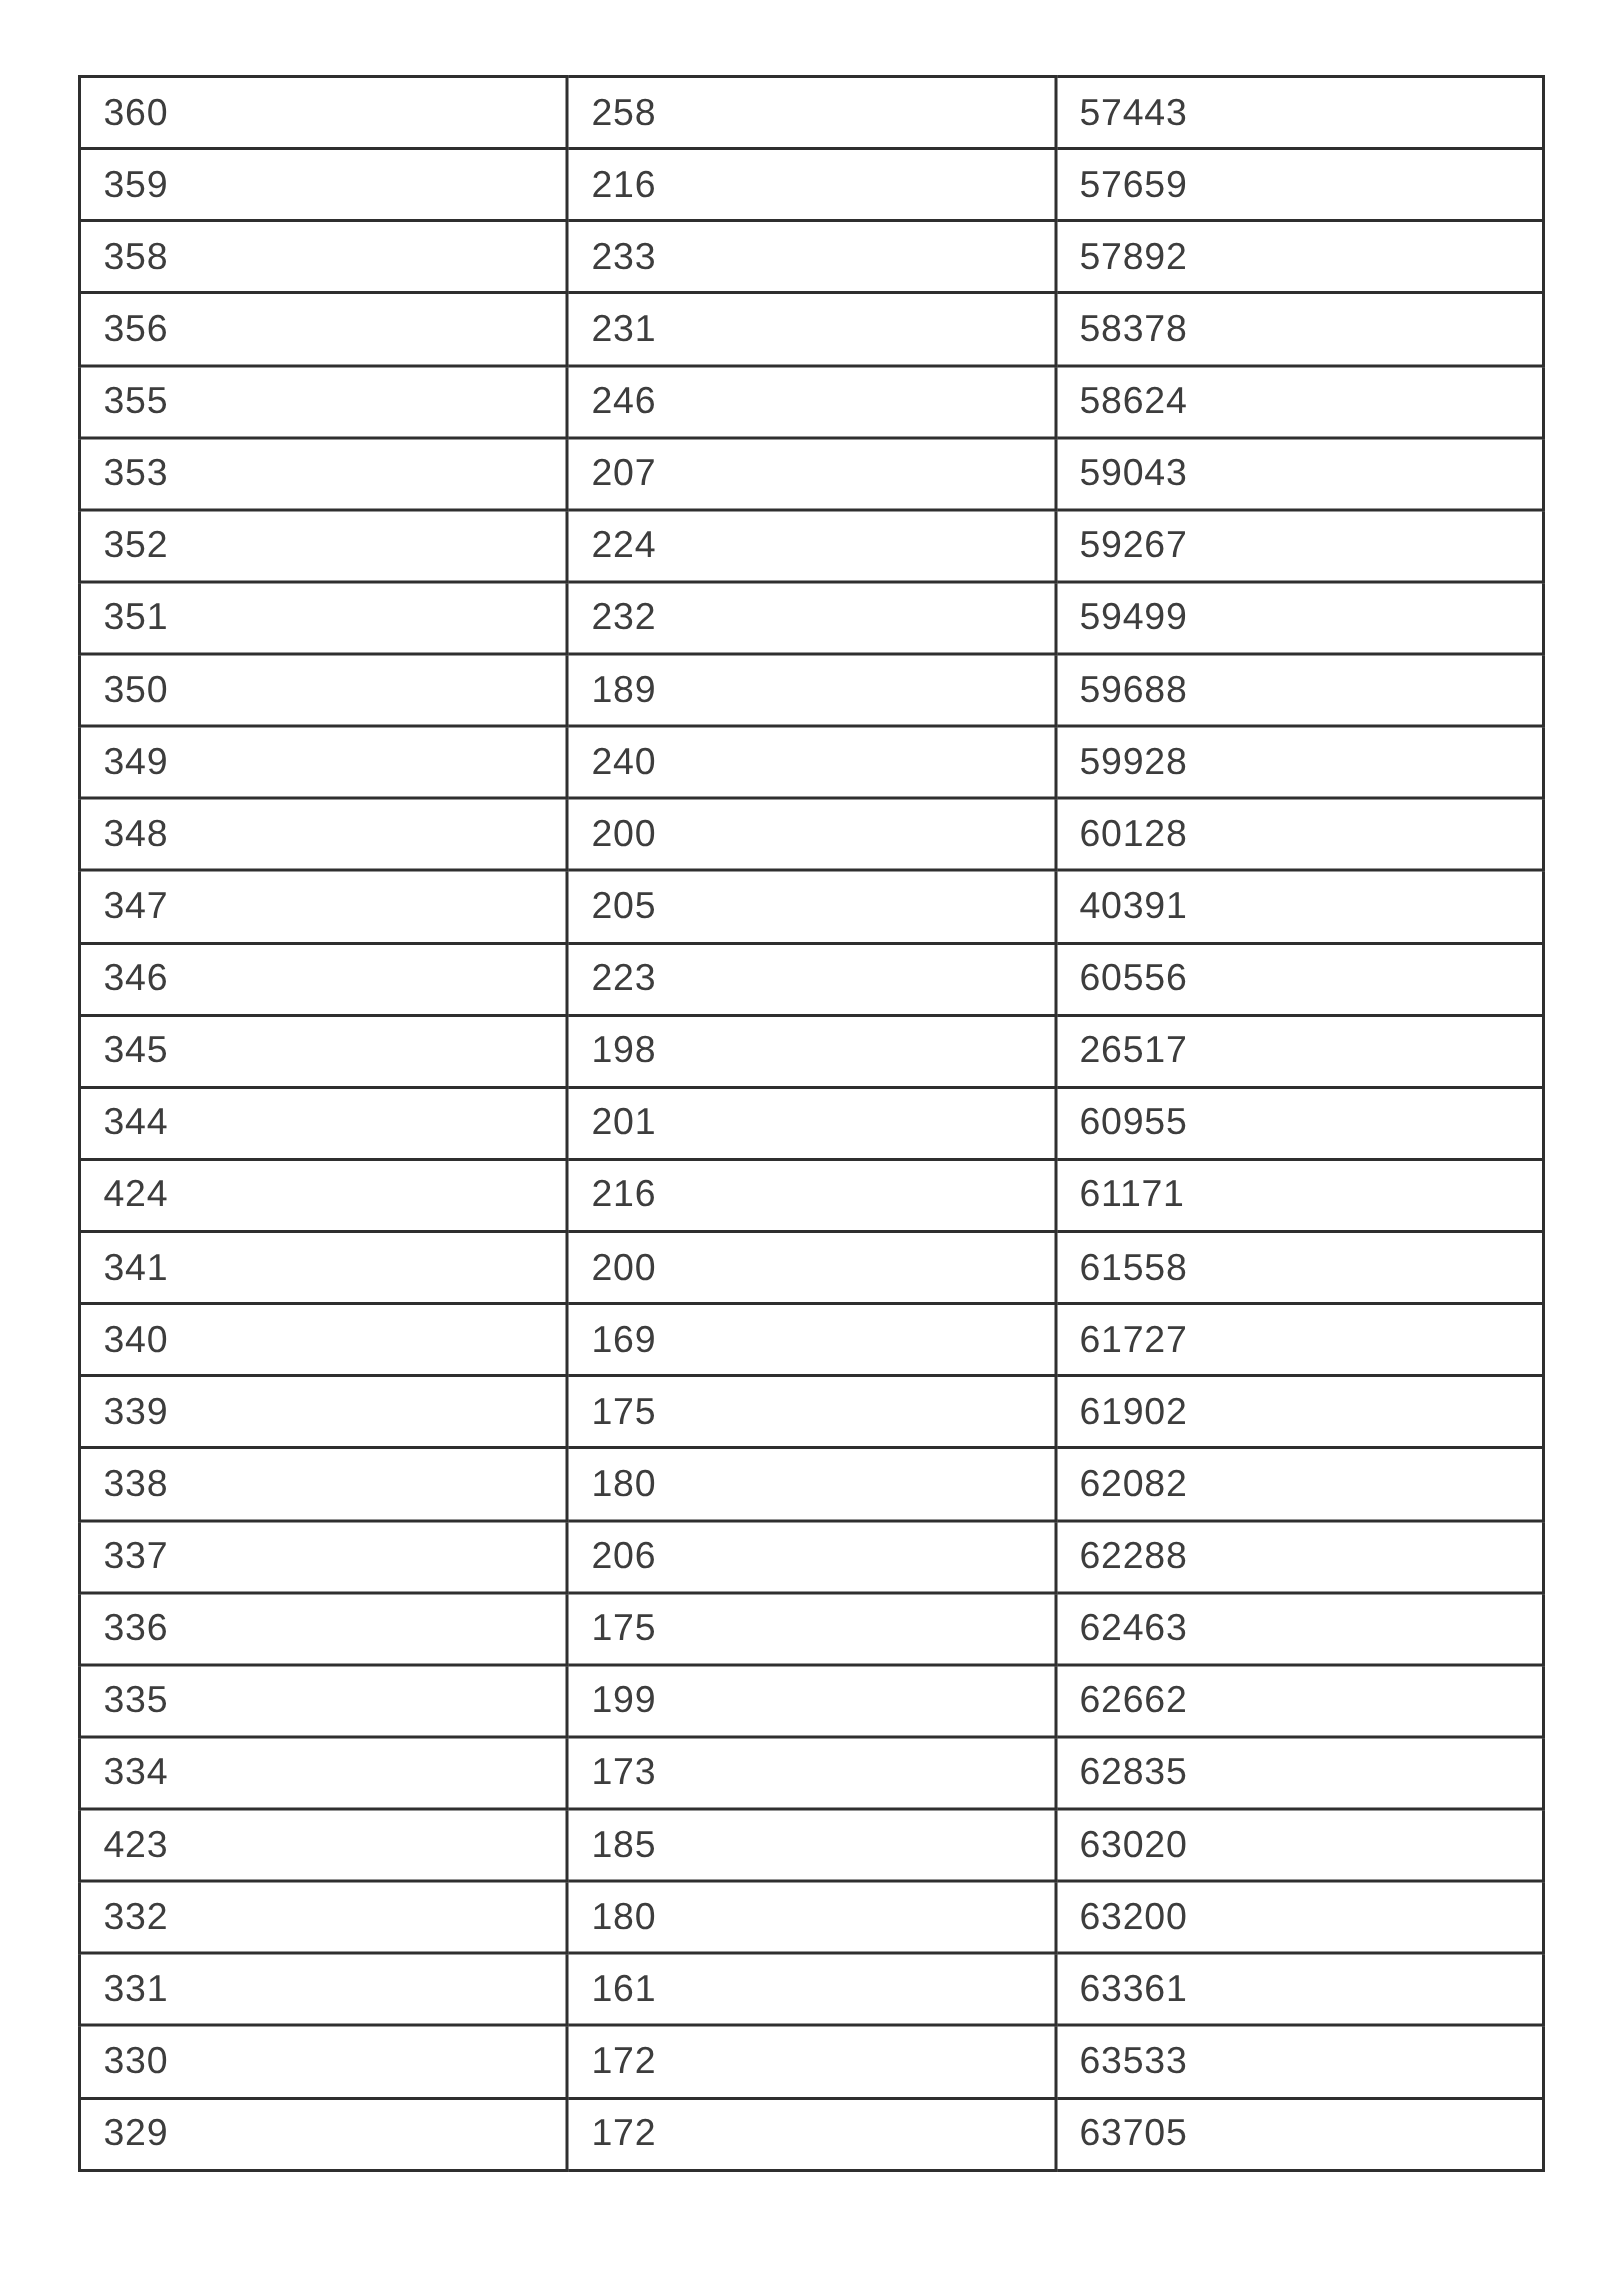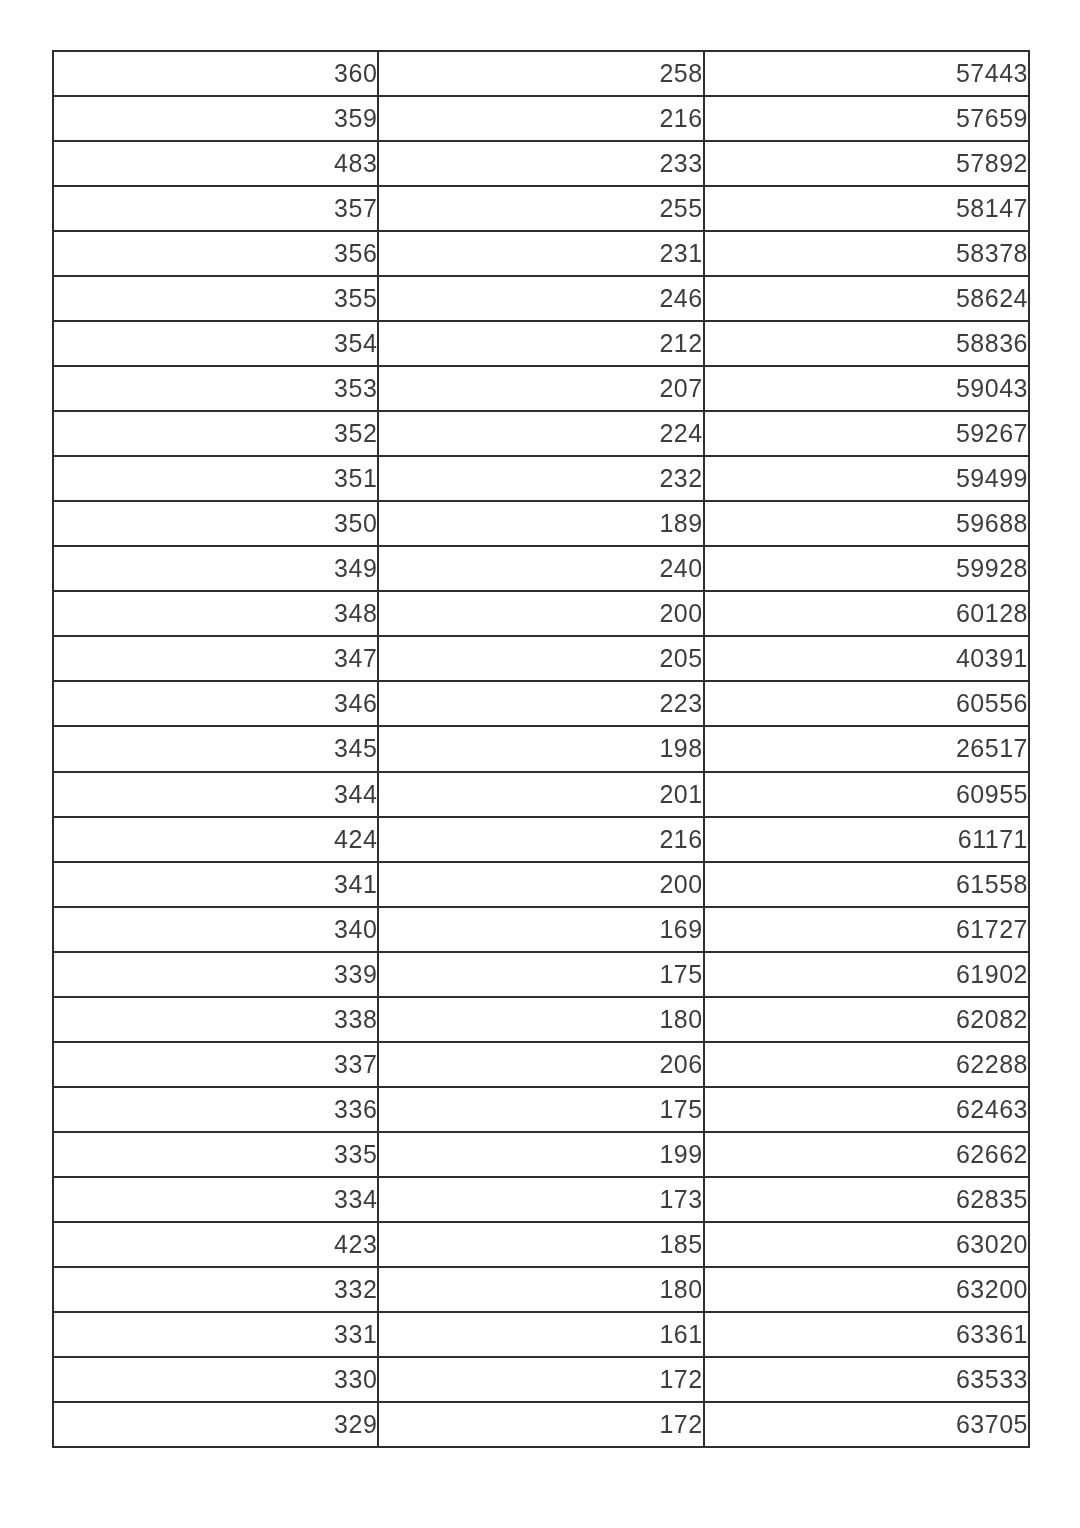--- a/index.html
+++ b/index.html
@@ -16,21 +16,20 @@
     background: #ffffff;
   }
   table.score-table {
     position: absolute;
     left: 52px;
     top: 50px;
     width: 978px;
     height: 1398px;
     border-collapse: collapse;
     table-layout: fixed;
-    text-align: right;
   }
   table.score-table td {
     border: 2px solid #2f2f2f;
     width: 33.333%;
     padding: 0 0 0 15px;
     vertical-align: middle;
     font-size: 25px;
     color: #3d3d3d;
     letter-spacing: 0.5px;
     background: #ffffff;
@@ -46,43 +45,33 @@
           <td>360</td>
           <td>258</td>
           <td>57443</td>
         </tr>
         <tr>
           <td>359</td>
           <td>216</td>
           <td>57659</td>
         </tr>
         <tr>
-          <td>483</td>
+          <td>358</td>
           <td>233</td>
           <td>57892</td>
-        </tr>
-        <tr>
-          <td>357</td>
-          <td>255</td>
-          <td>58147</td>
         </tr>
         <tr>
           <td>356</td>
           <td>231</td>
           <td>58378</td>
         </tr>
         <tr>
           <td>355</td>
           <td>246</td>
           <td>58624</td>
-        </tr>
-        <tr>
-          <td>354</td>
-          <td>212</td>
-          <td>58836</td>
         </tr>
         <tr>
           <td>353</td>
           <td>207</td>
           <td>59043</td>
         </tr>
         <tr>
           <td>352</td>
           <td>224</td>
           <td>59267</td>

